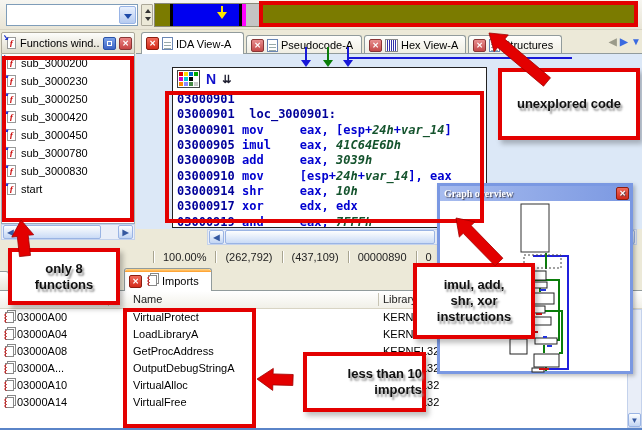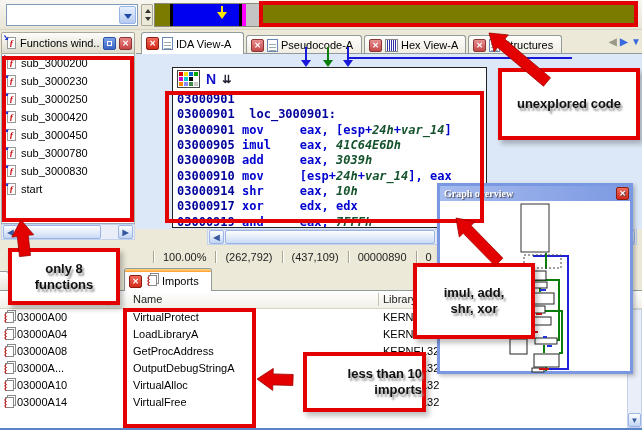--- a/index.html
+++ b/index.html
@@ -437,20 +437,21 @@
   <div class="ann" id="ann-unexplored" style="left:498px;top:68px;width:142px;height:72px;">
       <div>unexplored code</div>
     </div>
   <div class="ann" id="ann-functions" style="left:8px;top:248px;width:112px;height:57px;">
       <div>only 8</div>
       <div>functions</div>
     </div>
   <div class="ann" id="ann-instructions" style="left:413px;top:255px;width:122px;height:76px;margin-top:8px;">
       <div>imul, add,</div>
       <div>shr, xor</div>
+      <div>instructions</div>
     </div>
   <div class="ann" id="ann-imports" style="left:303px;top:352px;width:123px;height:60px;align-items:flex-end;">
       <div>less than 10</div>
       <div>imports</div>
     </div>
 
   <svg id="arrow-layer" width="642" height="430">
       <polygon points="489.0,33.0 508.3,34.9 504.8,39.1 550.5,77.8 543.5,86.2 497.7,47.5 494.1,51.7" fill="#e30000" stroke="#a00000" stroke-width="0.8"></polygon>
       <polygon points="21.0,220.0 33.7,234.7 28.2,235.3 30.5,255.4 19.5,256.6 17.3,236.5 11.8,237.1" fill="#e30000" stroke="#a00000" stroke-width="0.8"></polygon>
       <polygon points="456.0,218.0 475.0,221.8 471.1,225.6 502.9,258.2 495.1,265.8 463.2,233.3 459.3,237.1" fill="#e30000" stroke="#a00000" stroke-width="0.8"></polygon>

